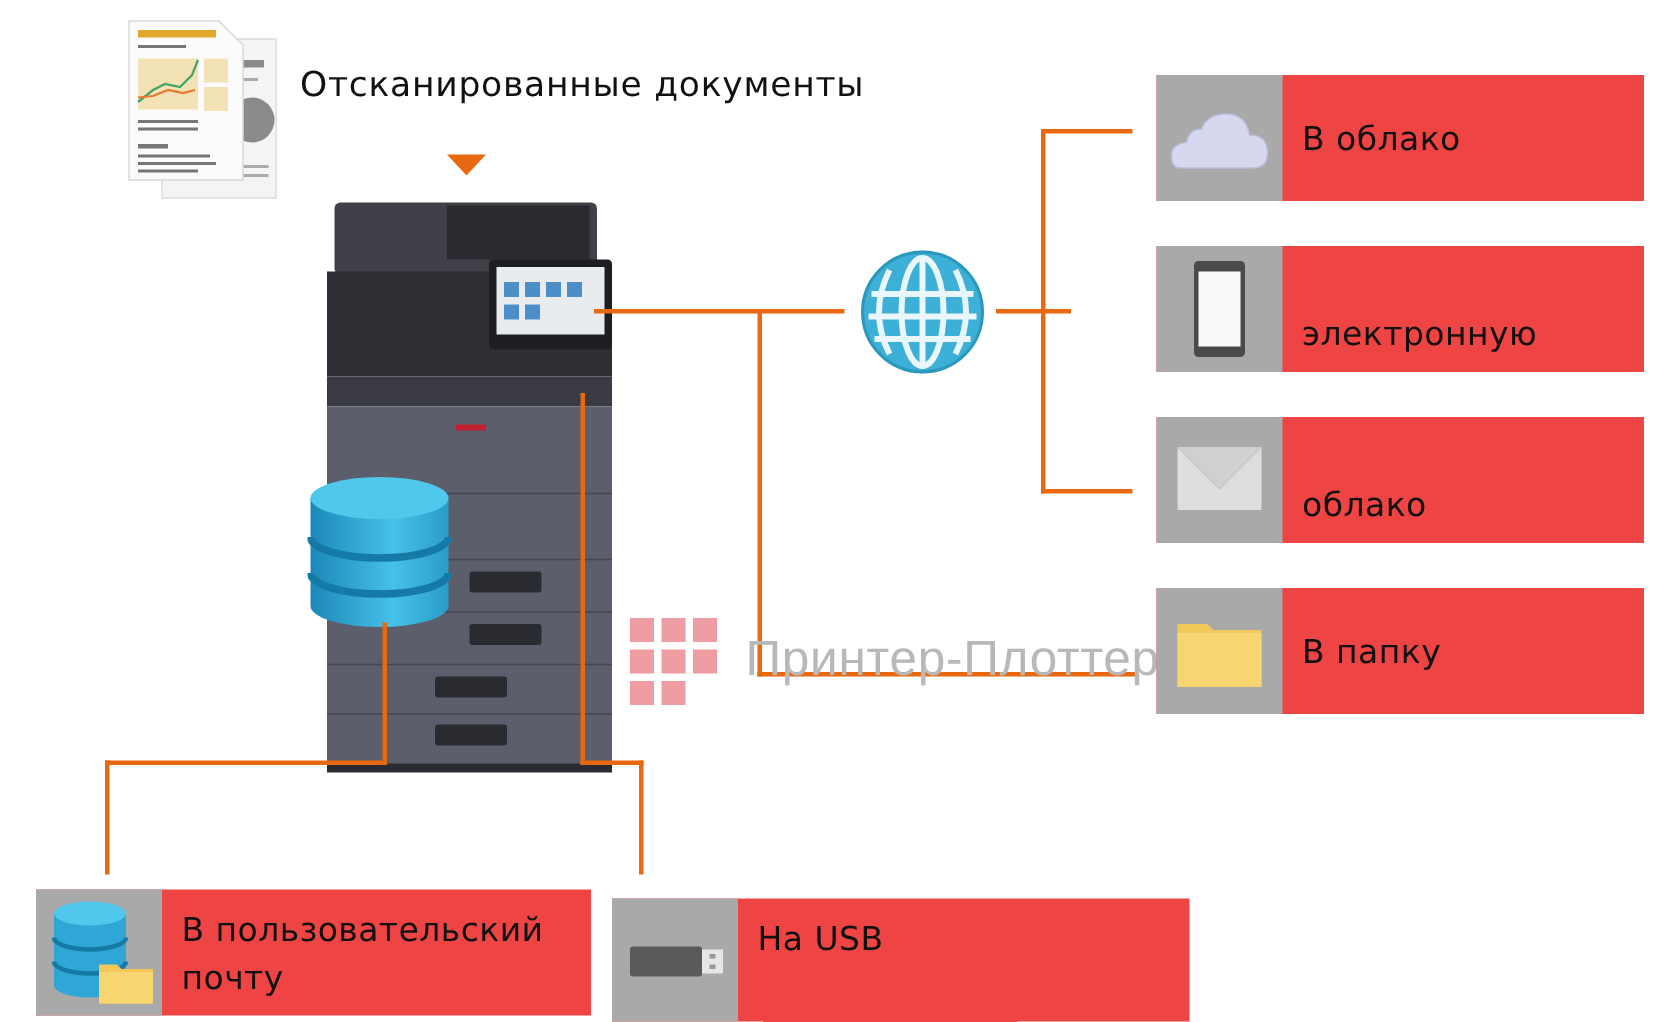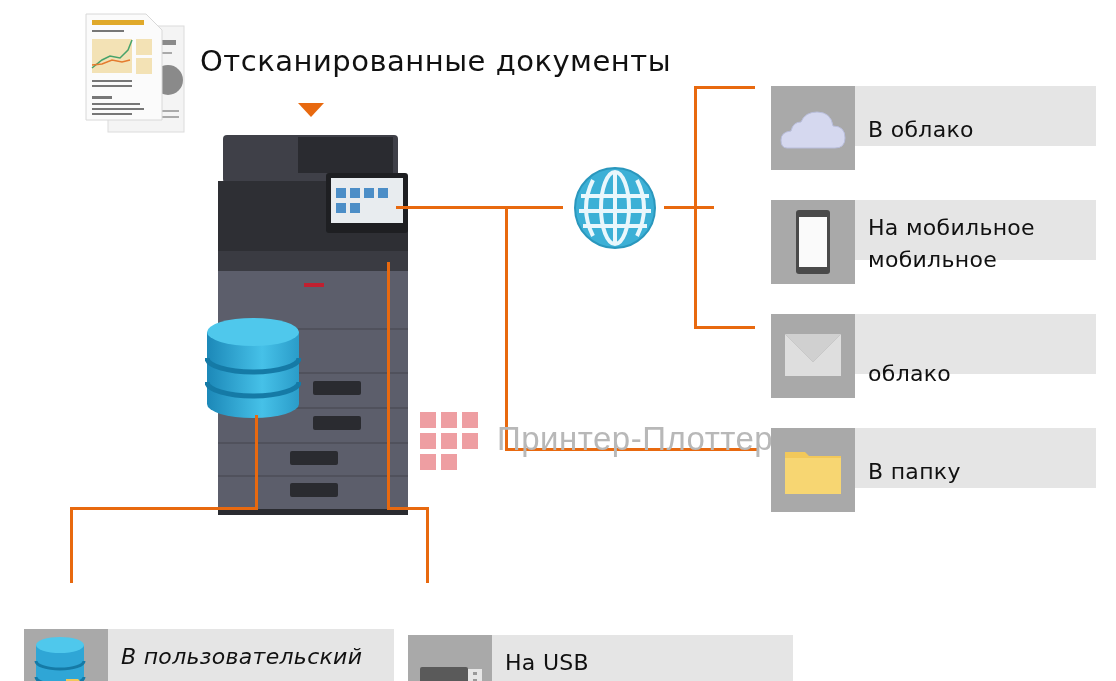--- a/index.html
+++ b/index.html
@@ -1,19 +1,19 @@
 <!DOCTYPE html>
 <html><head>
 <meta charset="utf-8">
 <style>
   html,body{margin:0;padding:0;background:#ffffff;}
   body{width:1116px;height:681px;position:relative;overflow:hidden;font-family:"DejaVu Sans","Liberation Sans",sans-serif;}
   .abs{position:absolute;}
-  .title{left:200px;top:44px;font-size:29px;color:#111;letter-spacing:0.5px;white-space:nowrap;}
-  .card{position:absolute;height:60px;background:#e5e5e5;margin-top:36px;}
+  .title{left:200px;top:44px;font-size:23px;color:#111;letter-spacing:0.5px;white-space:nowrap;}
+  .card{position:absolute;height:84px;background:#ef4444;}
   .card .ico{position:absolute;left:0;top:0;width:84px;height:84px;background:#a9a9a9;}
   .card .lbl{position:absolute;left:97px;font-size:22px;color:#111;line-height:32px;letter-spacing:0.3px;white-space:nowrap;}
   .line{position:absolute;background:#e8690f;}
   .wm-sq{position:absolute;width:16px;height:16px;background:#ee9ea2;}
   .wm-text{left:497px;top:420px;font-size:33px;color:#b8b8b8;font-family:"Liberation Sans",sans-serif;letter-spacing:0.5px;white-space:nowrap;}
 </style>
 </head>
 <body>
 
 <div class="abs" style="left:80px;top:10px;width:110px;height:125px;">
@@ -144,22 +144,21 @@
   <div class="lbl" style="top:28px;">В облако</div>
 </div>
 
 <div class="card" style="left:771px;top:164px;width:325px;">
   <div class="ico">
     <svg width="84" height="84" viewBox="0 0 84 84">
       <rect x="25" y="10" width="34" height="64" rx="3" fill="#4a4a4a"></rect>
       <rect x="28" y="17" width="28" height="50" fill="#fafafa"></rect>
     </svg>
   </div>
-  <div class="lbl" style="top:12px;">На мобильное</div>
-  <div class="lbl" style="top:44px;">мобильное</div>
+  <div class="lbl" style="top:44px;">электронную</div>
 </div>
 
 <div class="card" style="left:771px;top:278px;width:325px;">
   <div class="ico">
     <svg width="84" height="84" viewBox="0 0 84 84">
       <rect x="14" y="20" width="56" height="42" fill="#dedede"></rect>
       <path d="M14 20 L42 48 L70 20" fill="#d0d0d0" stroke="#c8c8c8"></path>
     </svg>
   </div>
   <div class="lbl" style="top:44px;">облако</div>
@@ -168,21 +167,21 @@
 <div class="card" style="left:771px;top:392px;width:325px;">
   <div class="ico">
     <svg width="84" height="84" viewBox="0 0 84 84">
       <path d="M14 24 H34 L38 28 H70 V66 H14 Z" fill="#f2c85a"></path>
       <rect x="14" y="30" width="56" height="36" fill="#f7d672"></rect>
     </svg>
   </div>
   <div class="lbl" style="top:28px;">В папку</div>
 </div>
 
-<div class="card" style="left:24px;top:593px;width:370px;font-style:italic;">
+<div class="card" style="left:24px;top:593px;width:370px;">
   <div class="ico">
     <svg width="84" height="84" viewBox="0 0 84 84">
       <path d="M12 16 V64 A24 8 0 0 0 60 64 V16 Z" fill="#2fa6d6"></path>
       <path d="M12 32 A24 8 0 0 0 60 32" fill="none" stroke="#157aa6" stroke-width="3"></path>
       <path d="M12 48 A24 8 0 0 0 60 48" fill="none" stroke="#157aa6" stroke-width="3"></path>
       <ellipse cx="36" cy="16" rx="24" ry="8" fill="#4fc8ec"></ellipse>
       <path d="M42 50 H54 L57 53 H78 V76 H42 Z" fill="#f2c85a"></path>
       <rect x="42" y="55" width="36" height="21" fill="#f7d672"></rect>
     </svg>
   </div>

